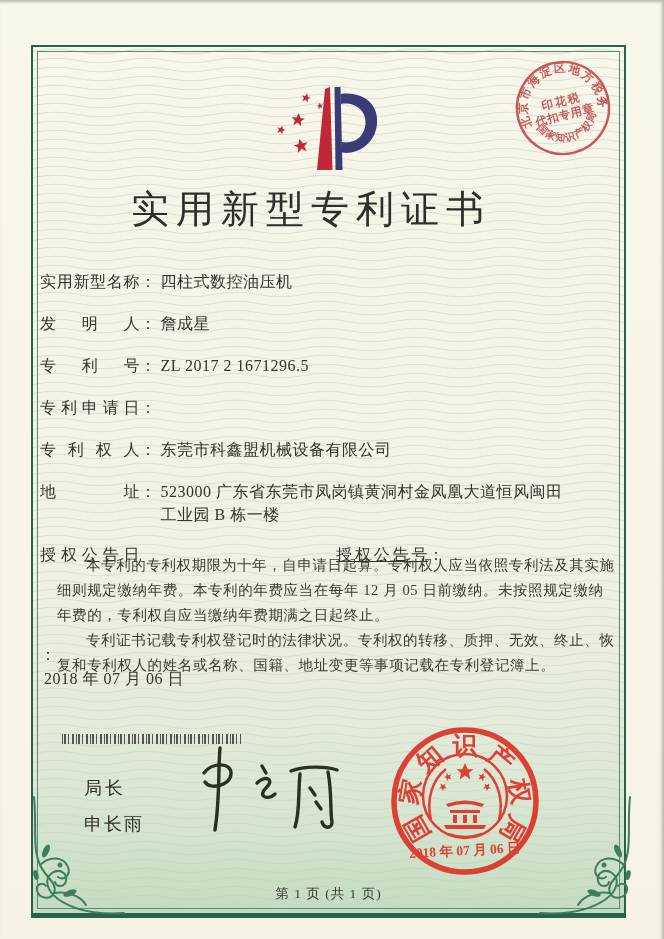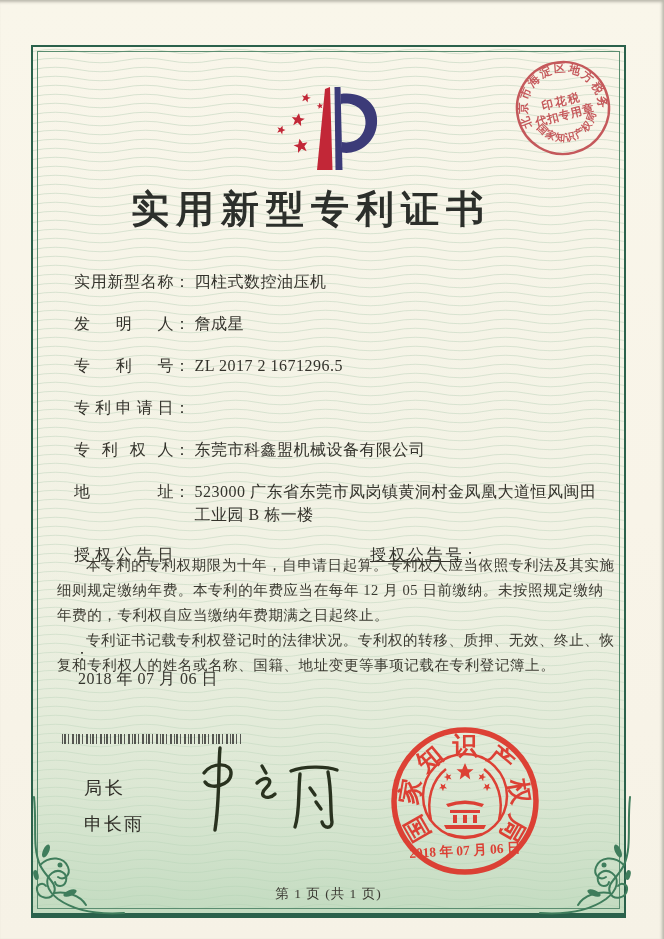--- a/index.html
+++ b/index.html
@@ -29,24 +29,24 @@
   .corner.bl{left:24px;top:795px;}
   .corner.br{left:534px;top:795px;transform:scaleX(-1);}
   
   .cert-no{
     position:absolute;left:56px;top:95px;z-index:2;
     font-size:16.5px;letter-spacing:2.5px;color:#3e3d35;
   }
   .logo{position:absolute;left:268px;top:82px;z-index:2;}
   .doc-title{
     position:absolute;left:31px;top:184px;width:560px;z-index:2;
-    text-align:center;font-size:38px;font-weight:700;
+    text-align:center;font-size:38px;font-weight:400;
     letter-spacing:7px;color:#2c2f2b;
   }
-  .fields{position:absolute;left:74px;top:270px;width:558px;z-index:2;}
+  .fields{position:absolute;left:40px;top:270px;width:558px;z-index:2;}
   .frow{
     display:flex;align-items:flex-start;
     font-size:16px;line-height:24px;color:#34332c;
     margin-bottom:18px;letter-spacing:.5px;
   }
   .flabel{width:100px;flex:0 0 100px;text-align:justify;text-align-last:justify;}
   .fcolon{flex:0 0 14px;}
   .fvalue{white-space:pre-line;padding-left:4px;}
   .frow.addr .fvalue{line-height:23px;}
   .frow.addr{margin-bottom:17px;}

